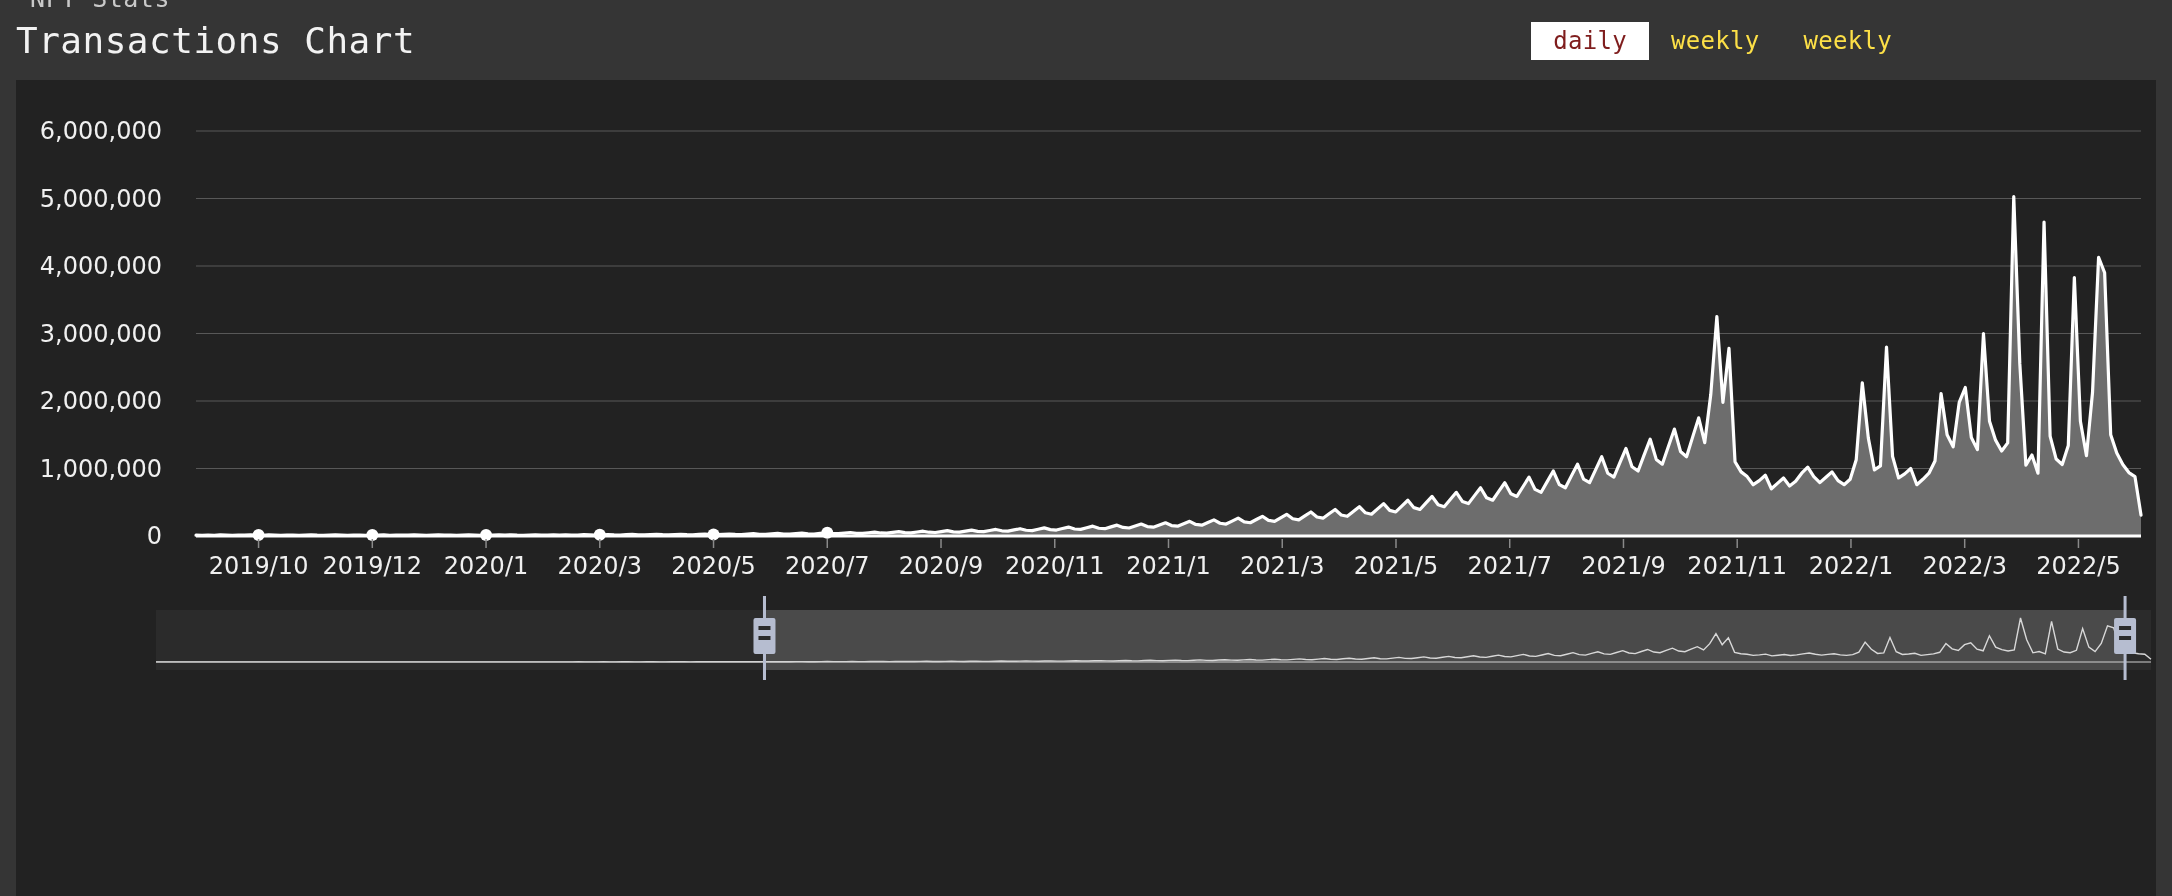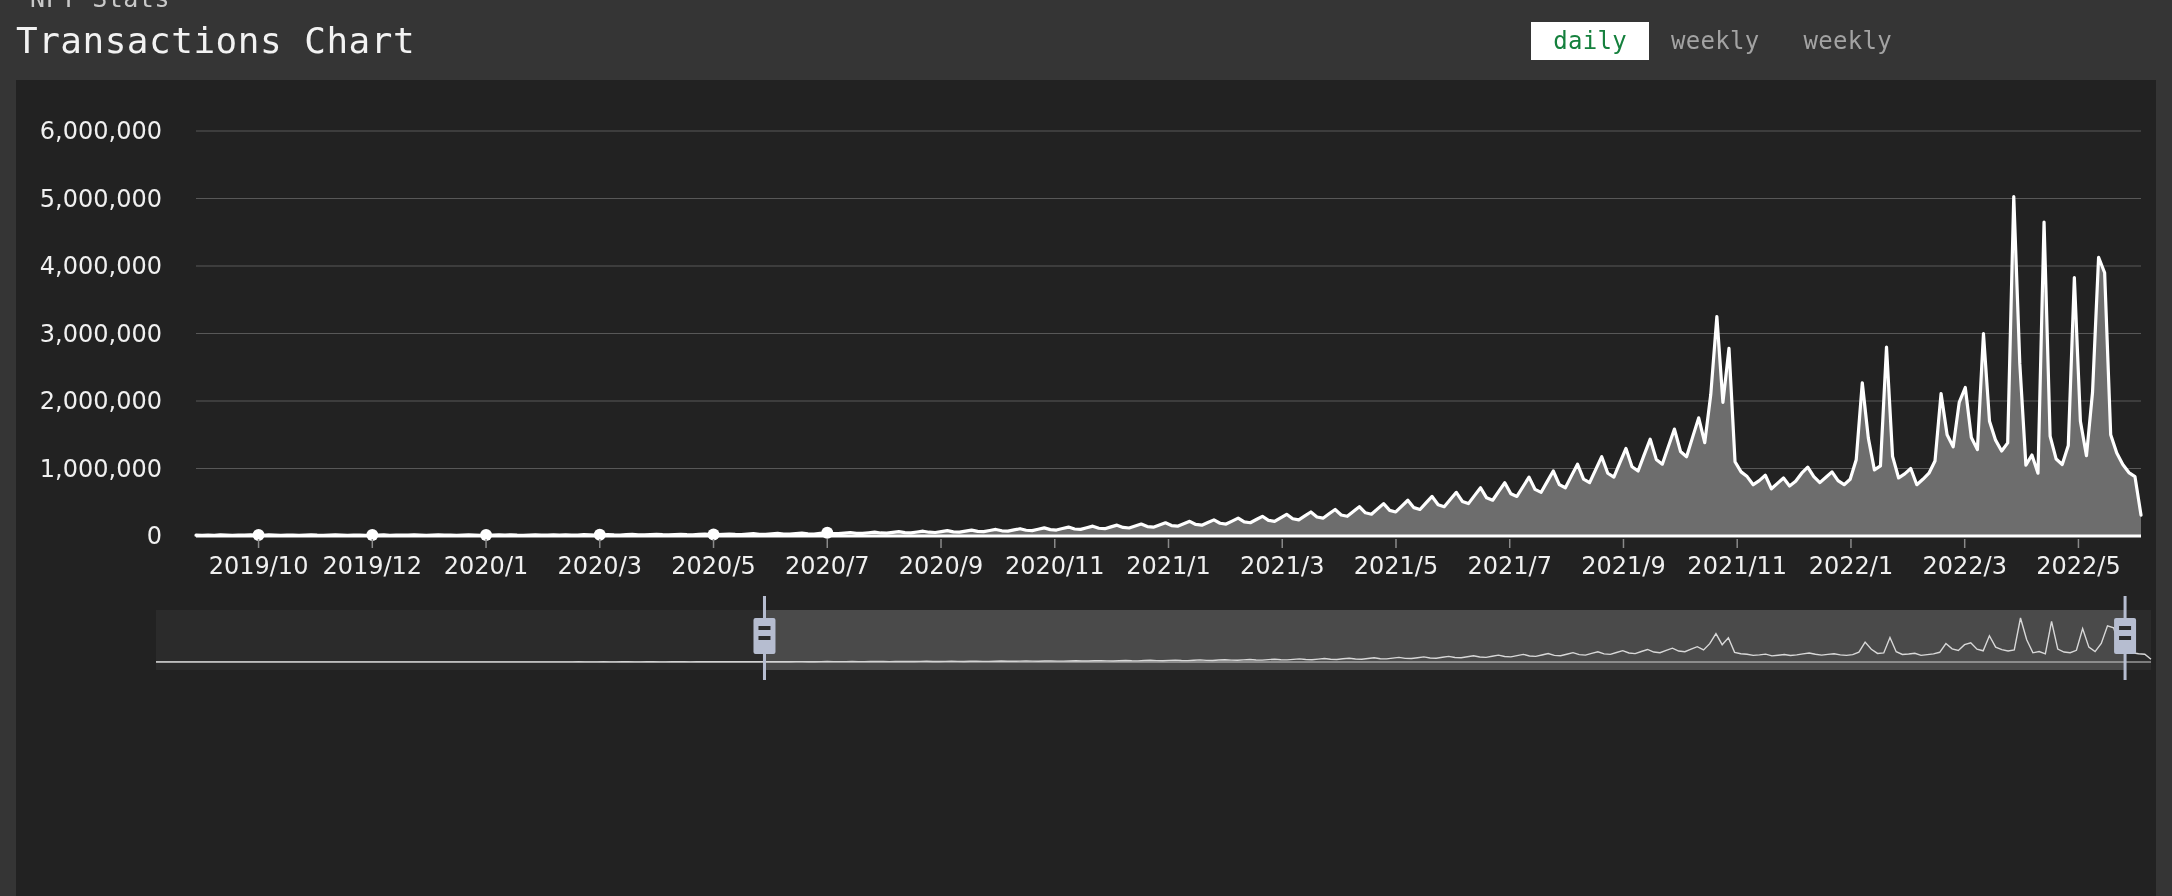--- a/index.html
+++ b/index.html
@@ -45,34 +45,34 @@
   #granularity-toggle {
     position: absolute;
     right: 22px; top: 14px;
     display: flex;
     align-items: stretch;
     height: 38px;
   }
   .gran-btn {
     font-family: "DejaVu Sans Mono", monospace;
     font-size: 24px;
-    color: #a3a3a3;
+    color: #fde047;
     background: transparent;
     border: none;
     padding: 0 22px;
     display: flex;
     align-items: center;
     justify-content: center;
     cursor: pointer;
     letter-spacing: 0.3px;
     line-height: 1;
   }
   .gran-btn.active {
     background: #ffffff;
-    color: #15803d;
+    color: #7f1d1d;
   }
 
   
   #chart-panel {
     position: absolute;
     left: 16px; top: 80px;
     width: 2140px; height: 816px;
     background: #222222;
     overflow: hidden;
   }

